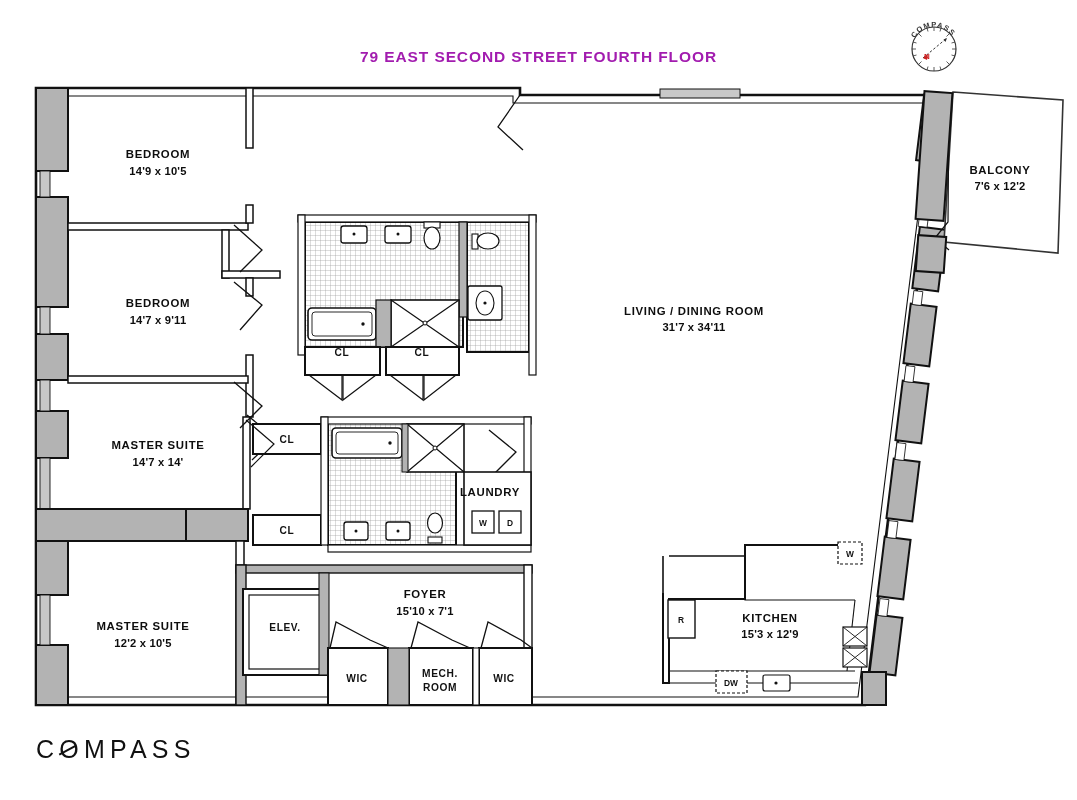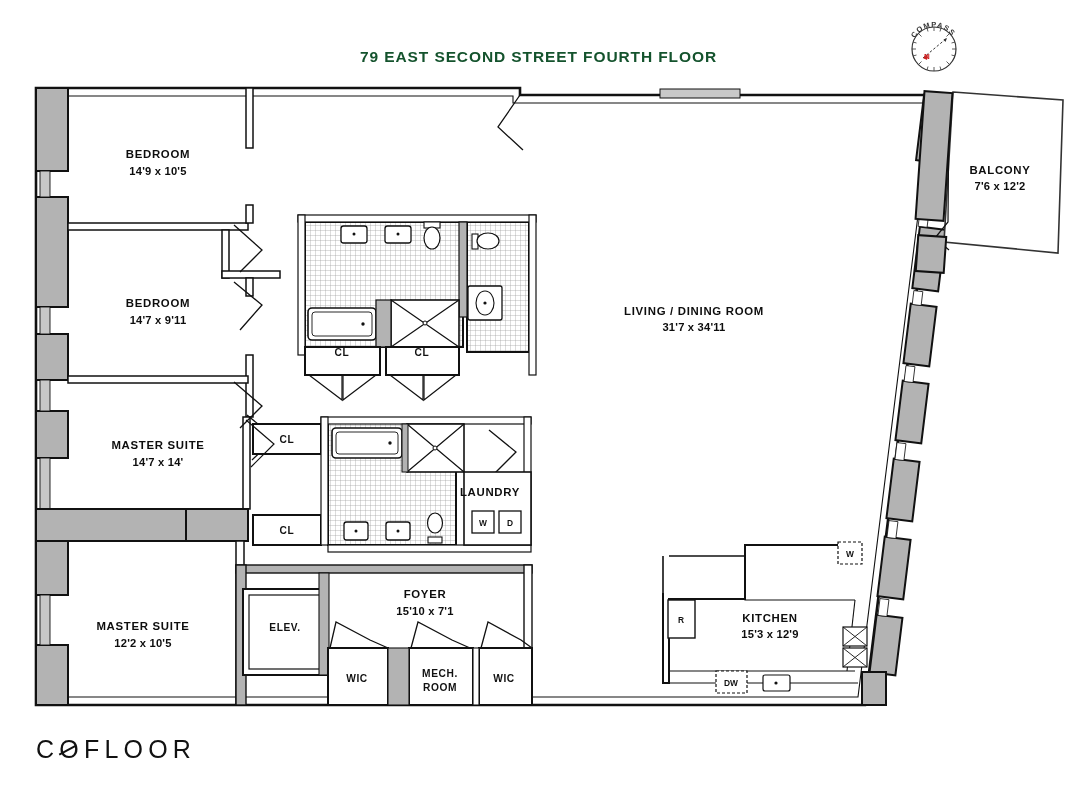--- a/index.html
+++ b/index.html
@@ -1,21 +1,21 @@
 <!DOCTYPE html>
 <html><head>
 <meta charset="utf-8">
 <style>
   html,body{margin:0;padding:0;background:#ffffff;}
   body{width:1077px;height:800px;overflow:hidden;font-family:"Liberation Sans",sans-serif;}
   #stage{position:relative;width:1077px;height:800px;background:#fff;}
 
   #plan-title{
     position:absolute; left:0; top:48px; width:1077px; text-align:center;
-    font-size:15.5px; font-weight:bold; letter-spacing:.9px; color:#14532d;
+    font-size:15.5px; font-weight:bold; letter-spacing:.9px; color:#a21caf;
   }
 
   svg#plan{position:absolute;left:0;top:0;width:1077px;height:800px;}
 
   .rm{font-family:"Liberation Sans",sans-serif;font-weight:bold;fill:#0d0d0d;text-anchor:middle;}
   .rm-name{font-size:11.4px;letter-spacing:.7px;}
   .rm-dim{font-size:11.2px;letter-spacing:.2px;}
   .sm{font-family:"Liberation Sans",sans-serif;font-weight:bold;fill:#111;text-anchor:middle;font-size:10.2px;letter-spacing:.6px;}
   .tiny{font-family:"Liberation Sans",sans-serif;font-weight:bold;fill:#111;text-anchor:middle;font-size:8.4px;}
 
@@ -343,16 +343,16 @@
     <path d="M20,40 L25,36 L24,42 Z" fill="#cc2222"></path>
     <text font-family="'Liberation Sans',sans-serif" font-size="7.4" font-weight="bold" fill="#333" letter-spacing="1.1">
       <textPath href="#arcpath" startOffset="16%">COMPASS</textPath>
     </text>
     <text x="21" y="41" font-family="'Liberation Sans',sans-serif" font-size="8" font-weight="bold" fill="#cc2222">N</text>
   </svg>
 
   <div id="brand">
     <span>C</span>
       <span class="slashO"><span>O</span><span class="bar"></span></span>
-      <span>FLOOR</span>
+      <span>MPASS</span>
   </div>
 
 </div>
 
 </body></html>

